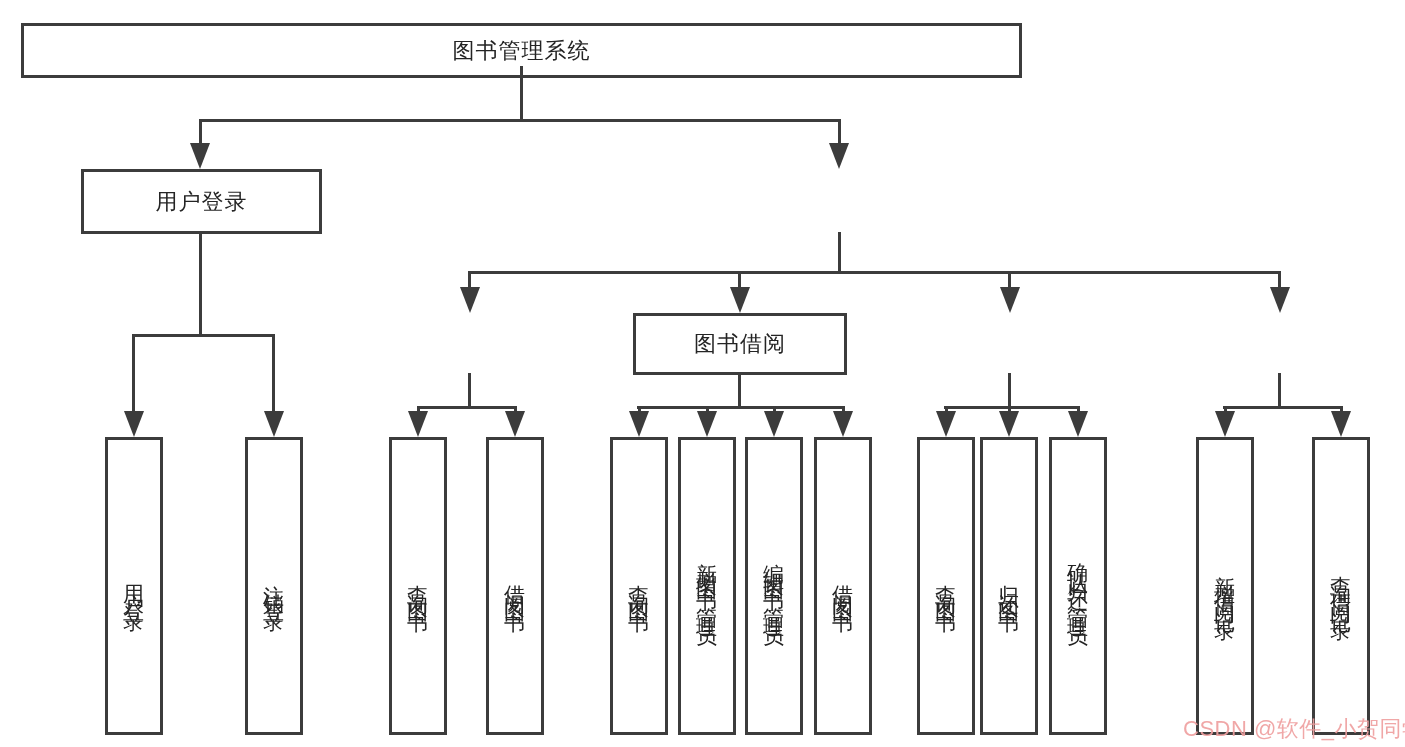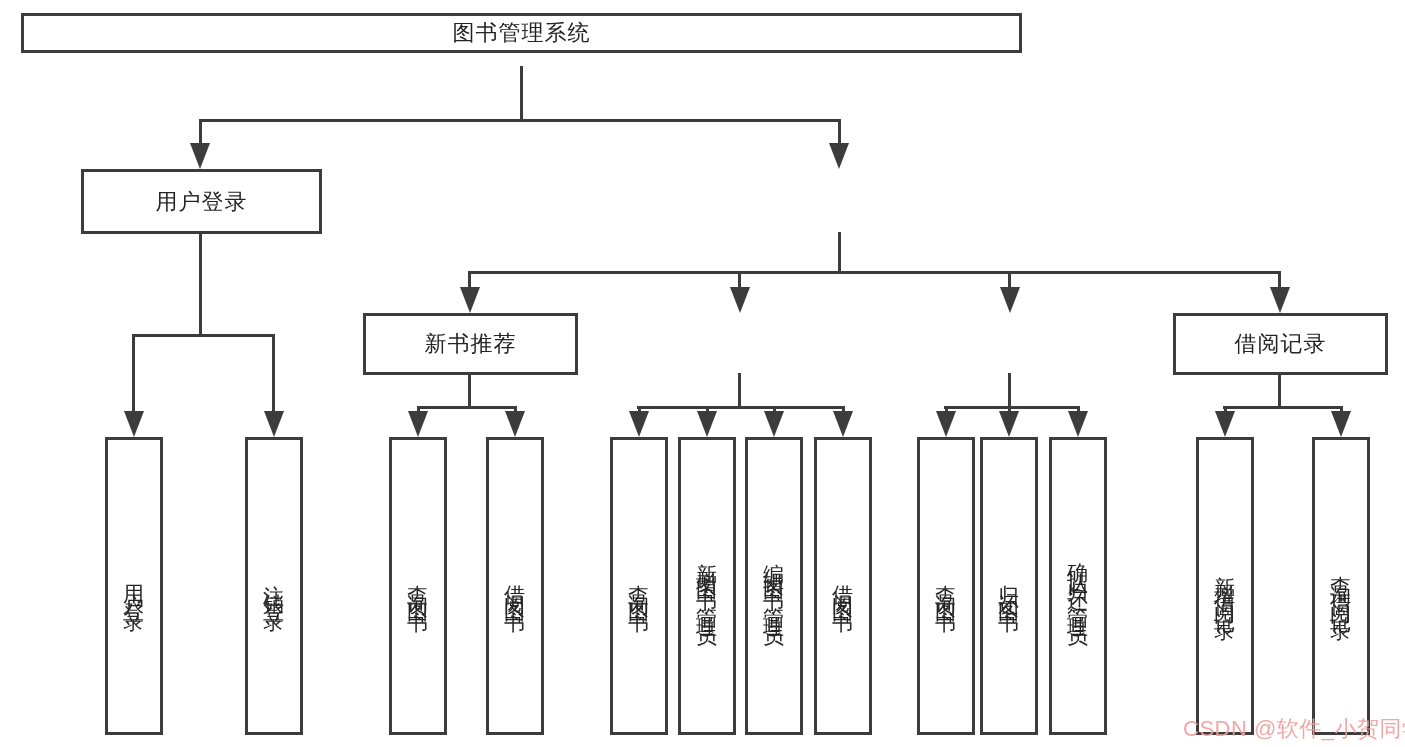--- a/index.html
+++ b/index.html
@@ -32,21 +32,21 @@
   .wm{
     position:absolute;left:1183px;top:714px;font-size:22px;letter-spacing:0.5px;
     color:var(--wm);z-index:9;white-space:nowrap;opacity:0.92;
   }
 </style>
 </head>
 <body>
 
 <div class="canvas">
 
-  <div class="box" style="left:21px;top:13px;width:1001px;height:40px">
+  <div class="box" style="left:21px;top:23px;width:1001px;height:55px">
     <span class="ht">图书管理系统</span>
   </div>
 
   <div class="vl" style="left:520px;top:66px;height:54px"></div>
   <div class="hl" style="left:199px;top:119px;width:642px"></div>
   <div class="vl" style="left:199px;top:119px;height:28px"></div>
   <div class="ah" style="left:190px;top:143px"></div>
   <div class="vl" style="left:838px;top:119px;height:28px"></div>
   <div class="ah" style="left:829px;top:143px"></div>
 
@@ -65,25 +65,22 @@
   <div class="hl" style="left:468px;top:271px;width:813px"></div>
   <div class="vl" style="left:468px;top:271px;height:20px"></div>
   <div class="ah" style="left:460px;top:287px"></div>
   <div class="vl" style="left:738px;top:271px;height:20px"></div>
   <div class="ah" style="left:730px;top:287px"></div>
   <div class="vl" style="left:1008px;top:271px;height:20px"></div>
   <div class="ah" style="left:1000px;top:287px"></div>
   <div class="vl" style="left:1278px;top:271px;height:20px"></div>
   <div class="ah" style="left:1270px;top:287px"></div>
 
-  <div class="box" style="left:363px;top:313px;width:215px;height:62px">
-    <span class="ht">新书推荐</span>
-  </div>
-  <div class="box" style="left:1173px;top:313px;width:215px;height:62px">
-    <span class="ht">借阅记录</span>
+  <div class="box" style="left:633px;top:313px;width:214px;height:62px">
+    <span class="ht">图书借阅</span>
   </div>
 
   <div class="vl" style="left:468px;top:373px;height:36px"></div>
   <div class="hl" style="left:417px;top:406px;width:100px"></div>
   <div class="vl" style="left:738px;top:373px;height:36px"></div>
   <div class="hl" style="left:637px;top:406px;width:208px"></div>
   <div class="vl" style="left:1008px;top:373px;height:36px"></div>
   <div class="hl" style="left:944px;top:406px;width:136px"></div>
   <div class="vl" style="left:1278px;top:373px;height:36px"></div>
   <div class="hl" style="left:1223px;top:406px;width:120px"></div>

